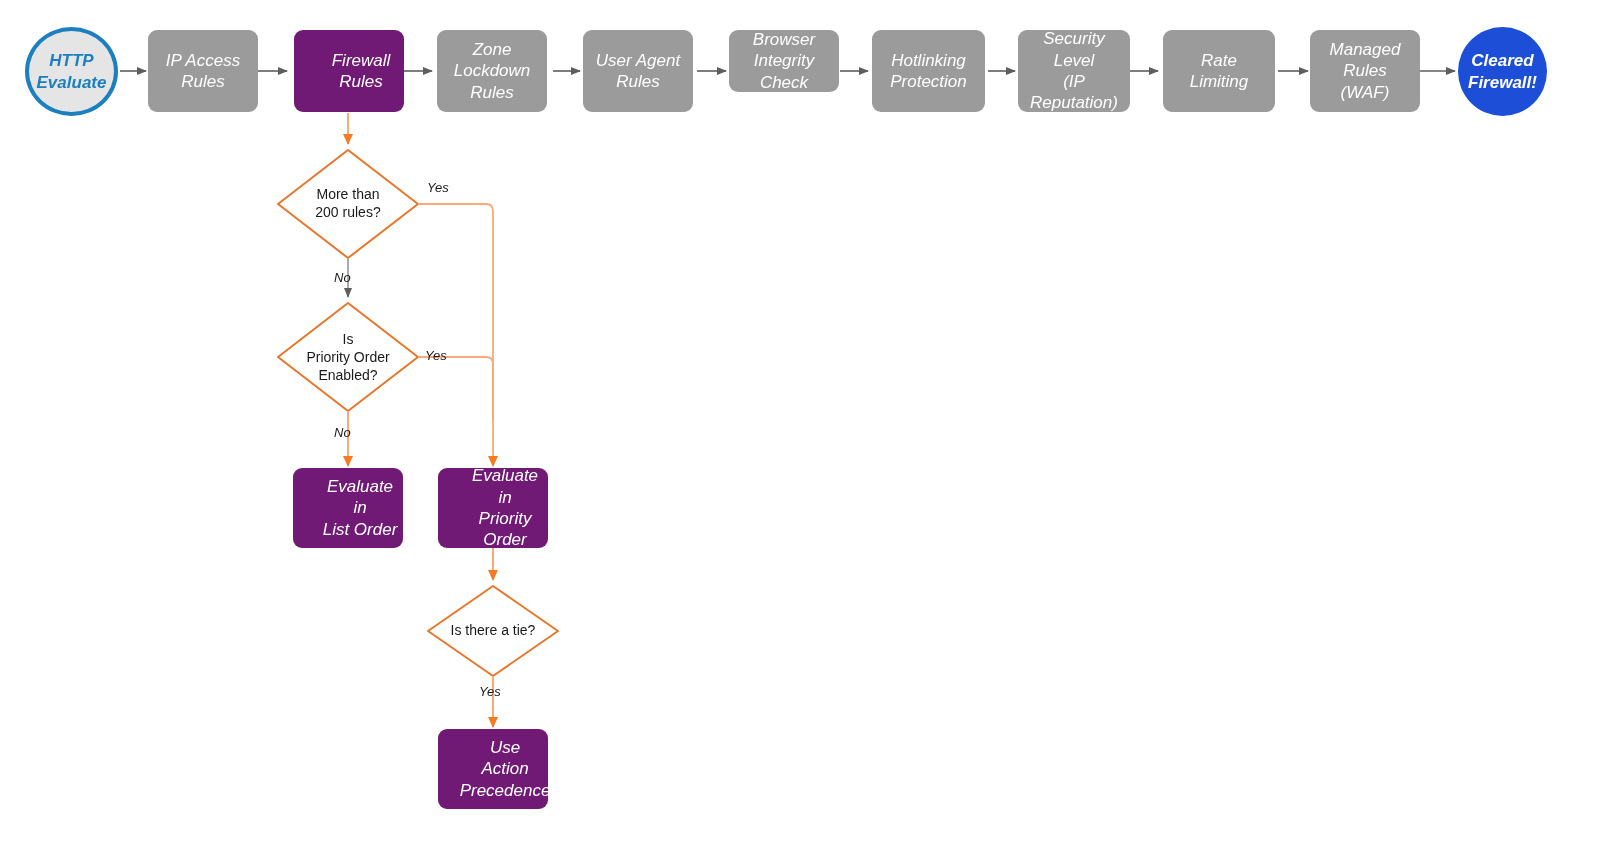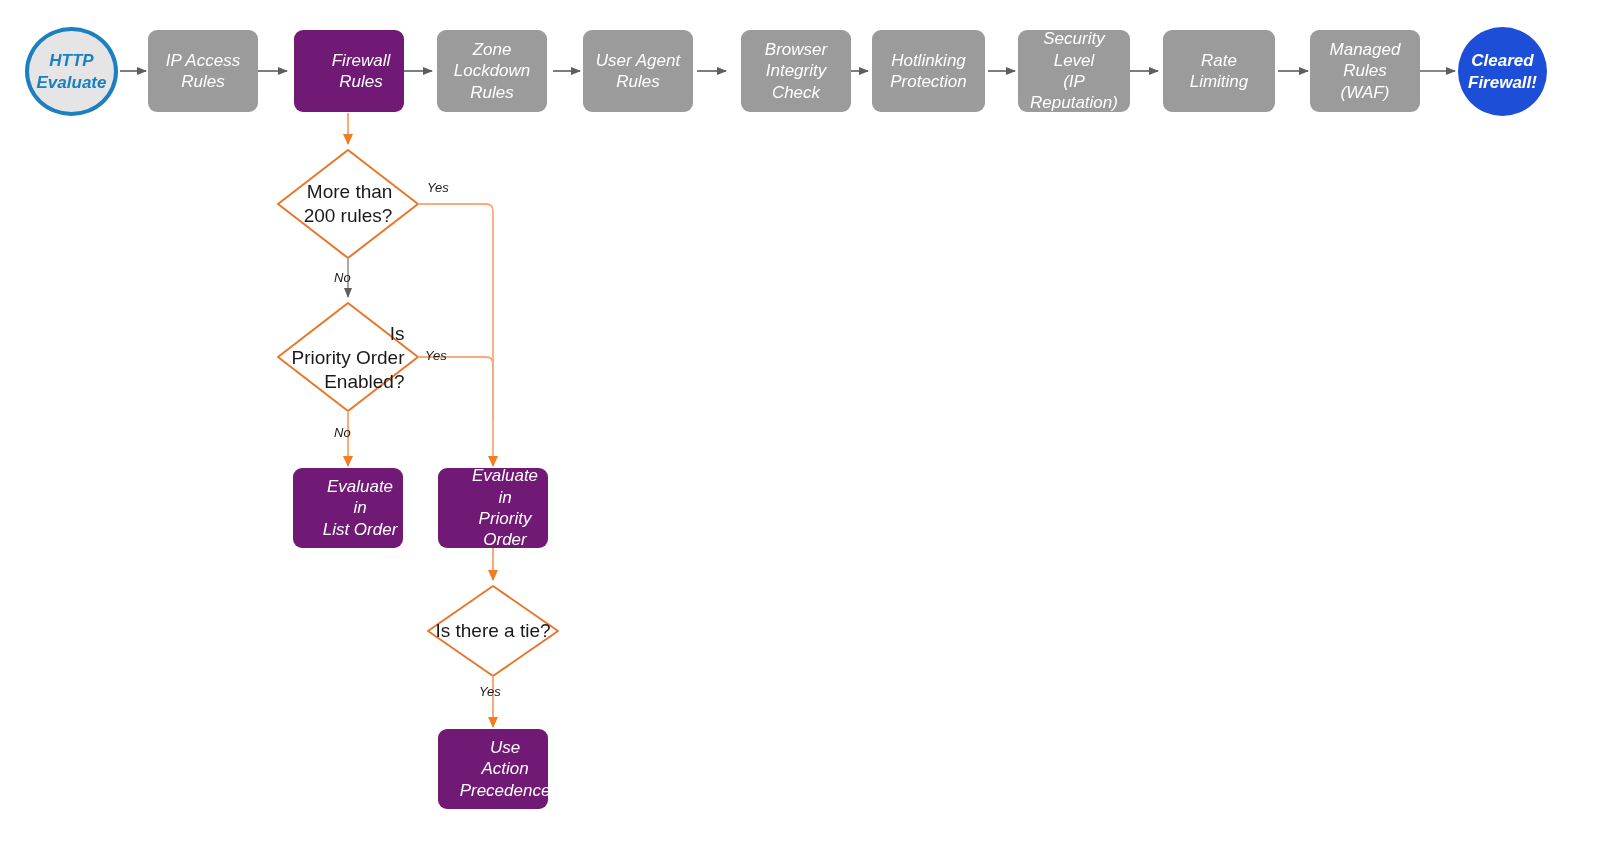--- a/index.html
+++ b/index.html
@@ -55,22 +55,22 @@
   .term.filled {
     background: #1d4ed8;
     color: #ffffff;
   }
 
   .diamond-label {
     position: absolute;
     display: flex;
     align-items: center;
     justify-content: center;
-    text-align: right;
-    font-size: 19px;
+    text-align: center;
+    font-size: 14px;
     color: #1a1a1a;
     line-height: 1.28;
     pointer-events: none;
   }
 
   .edge-label {
     position: absolute;
     font-size: 13px;
     font-style: italic;
     color: #1a1a1a;
@@ -158,21 +158,21 @@
     </div>
   </div>
 
   <div class="node proc gray" style="left:583px; top:30px; width:110px; height:82px;">
     <div>
       <span>User Agent</span><br>
       <span>Rules</span>
     </div>
   </div>
 
-  <div class="node proc gray" style="left:729px; top:30px; width:110px; height:82px;margin-left:12px;">
+  <div class="node proc gray" style="left:729px; top:30px; width:110px; height:62px;">
     <div>
       <span>Browser</span><br>
       <span>Integrity</span><br>
       <span>Check</span>
     </div>
   </div>
 
   <div class="node proc gray" style="left:872px; top:30px; width:113px; height:82px;">
     <div>
       <span>Hotlinking</span><br>

